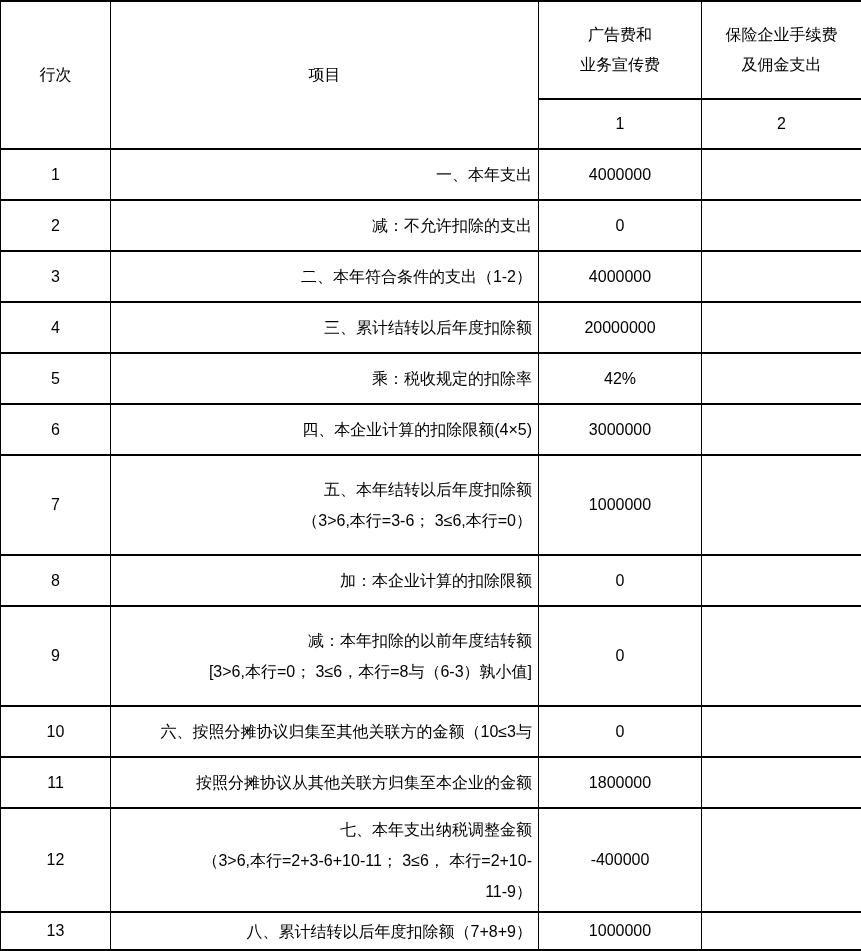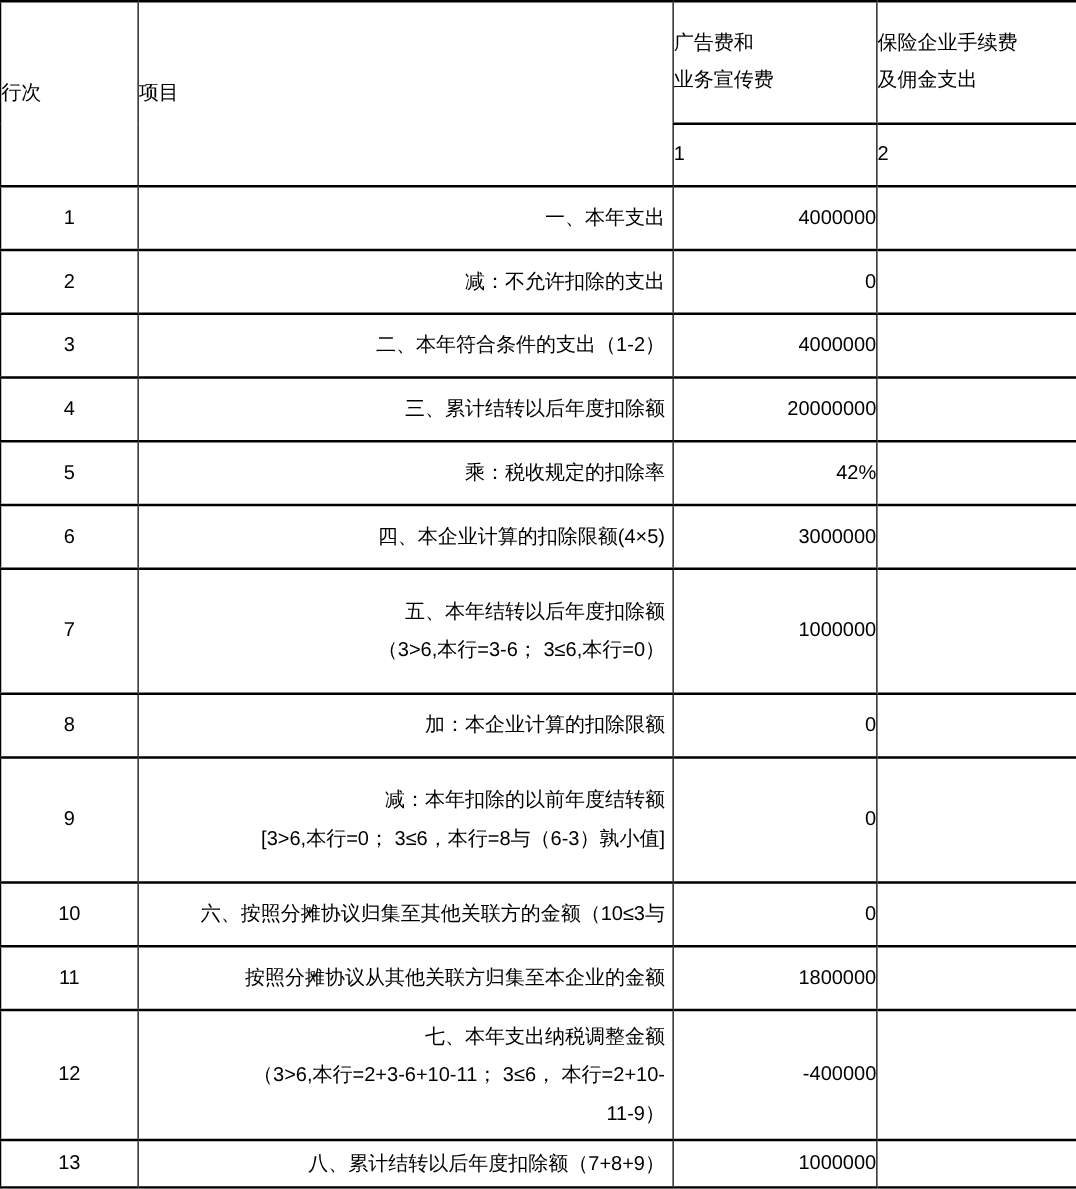--- a/index.html
+++ b/index.html
@@ -31,40 +31,40 @@
   }
   
   col.c-no   { width: 110px; }
   col.c-item { width: 428px; }
   col.c-v1   { width: 163px; }
   col.c-v2   { width: 160px; }
   
   tr.hdr-title-row { height: 98px; }
   tr.hdr-num-row   { height: 50px; }
   th.hdr-cell {
-    text-align: left;
+    text-align: center;
     white-space: pre-line;
     line-height: 30px;
   }
   
   tbody tr        { height: 50px; }
   tbody tr.tall   { height: 98px; }
   tbody tr.xtall  { height: 102px; }
   tbody tr.last   { height: 33px; }
   td.cell-no {
     text-align: center;
   }
   td.cell-item {
     text-align: right;
     padding: 2px 6px 2px 7px;
     white-space: pre-wrap;
     line-height: 31px;
   }
   td.cell-val {
-    text-align: right;
+    text-align: center;
   }
 </style>
 </head>
 <body>
 
 <div class="page">
   <table class="form-table">
     <colgroup>
       <col class="c-no">
       <col class="c-item">

